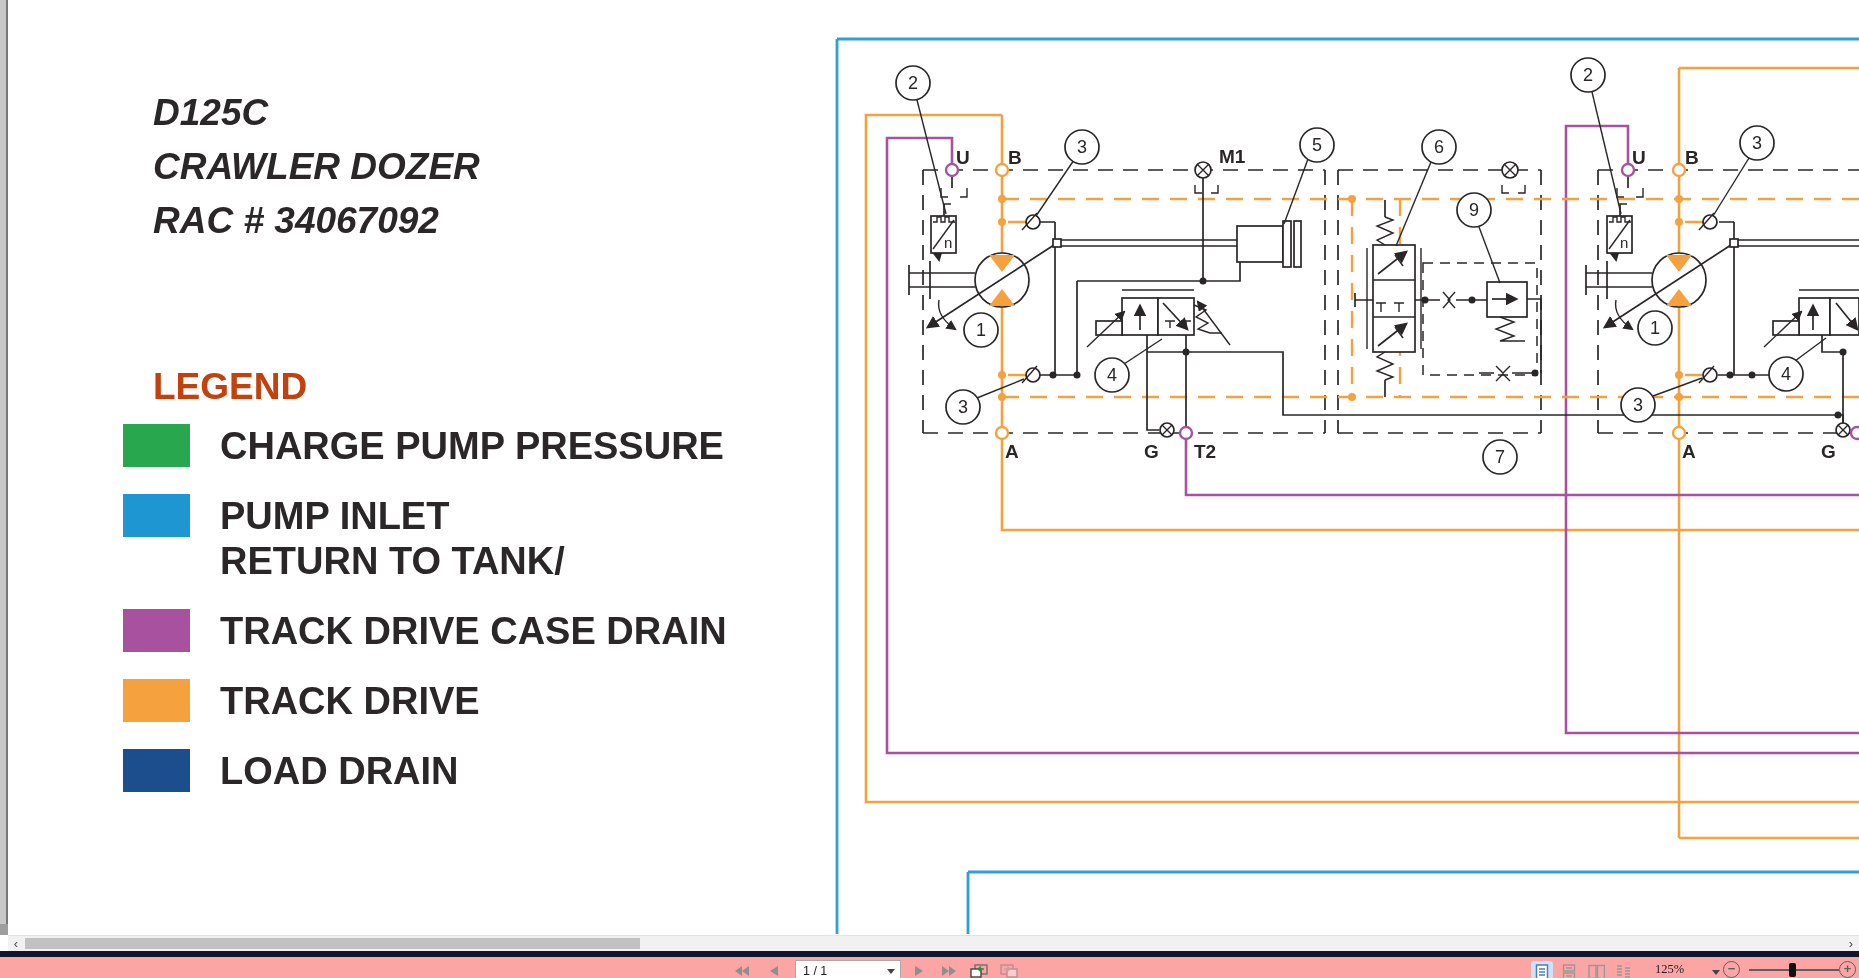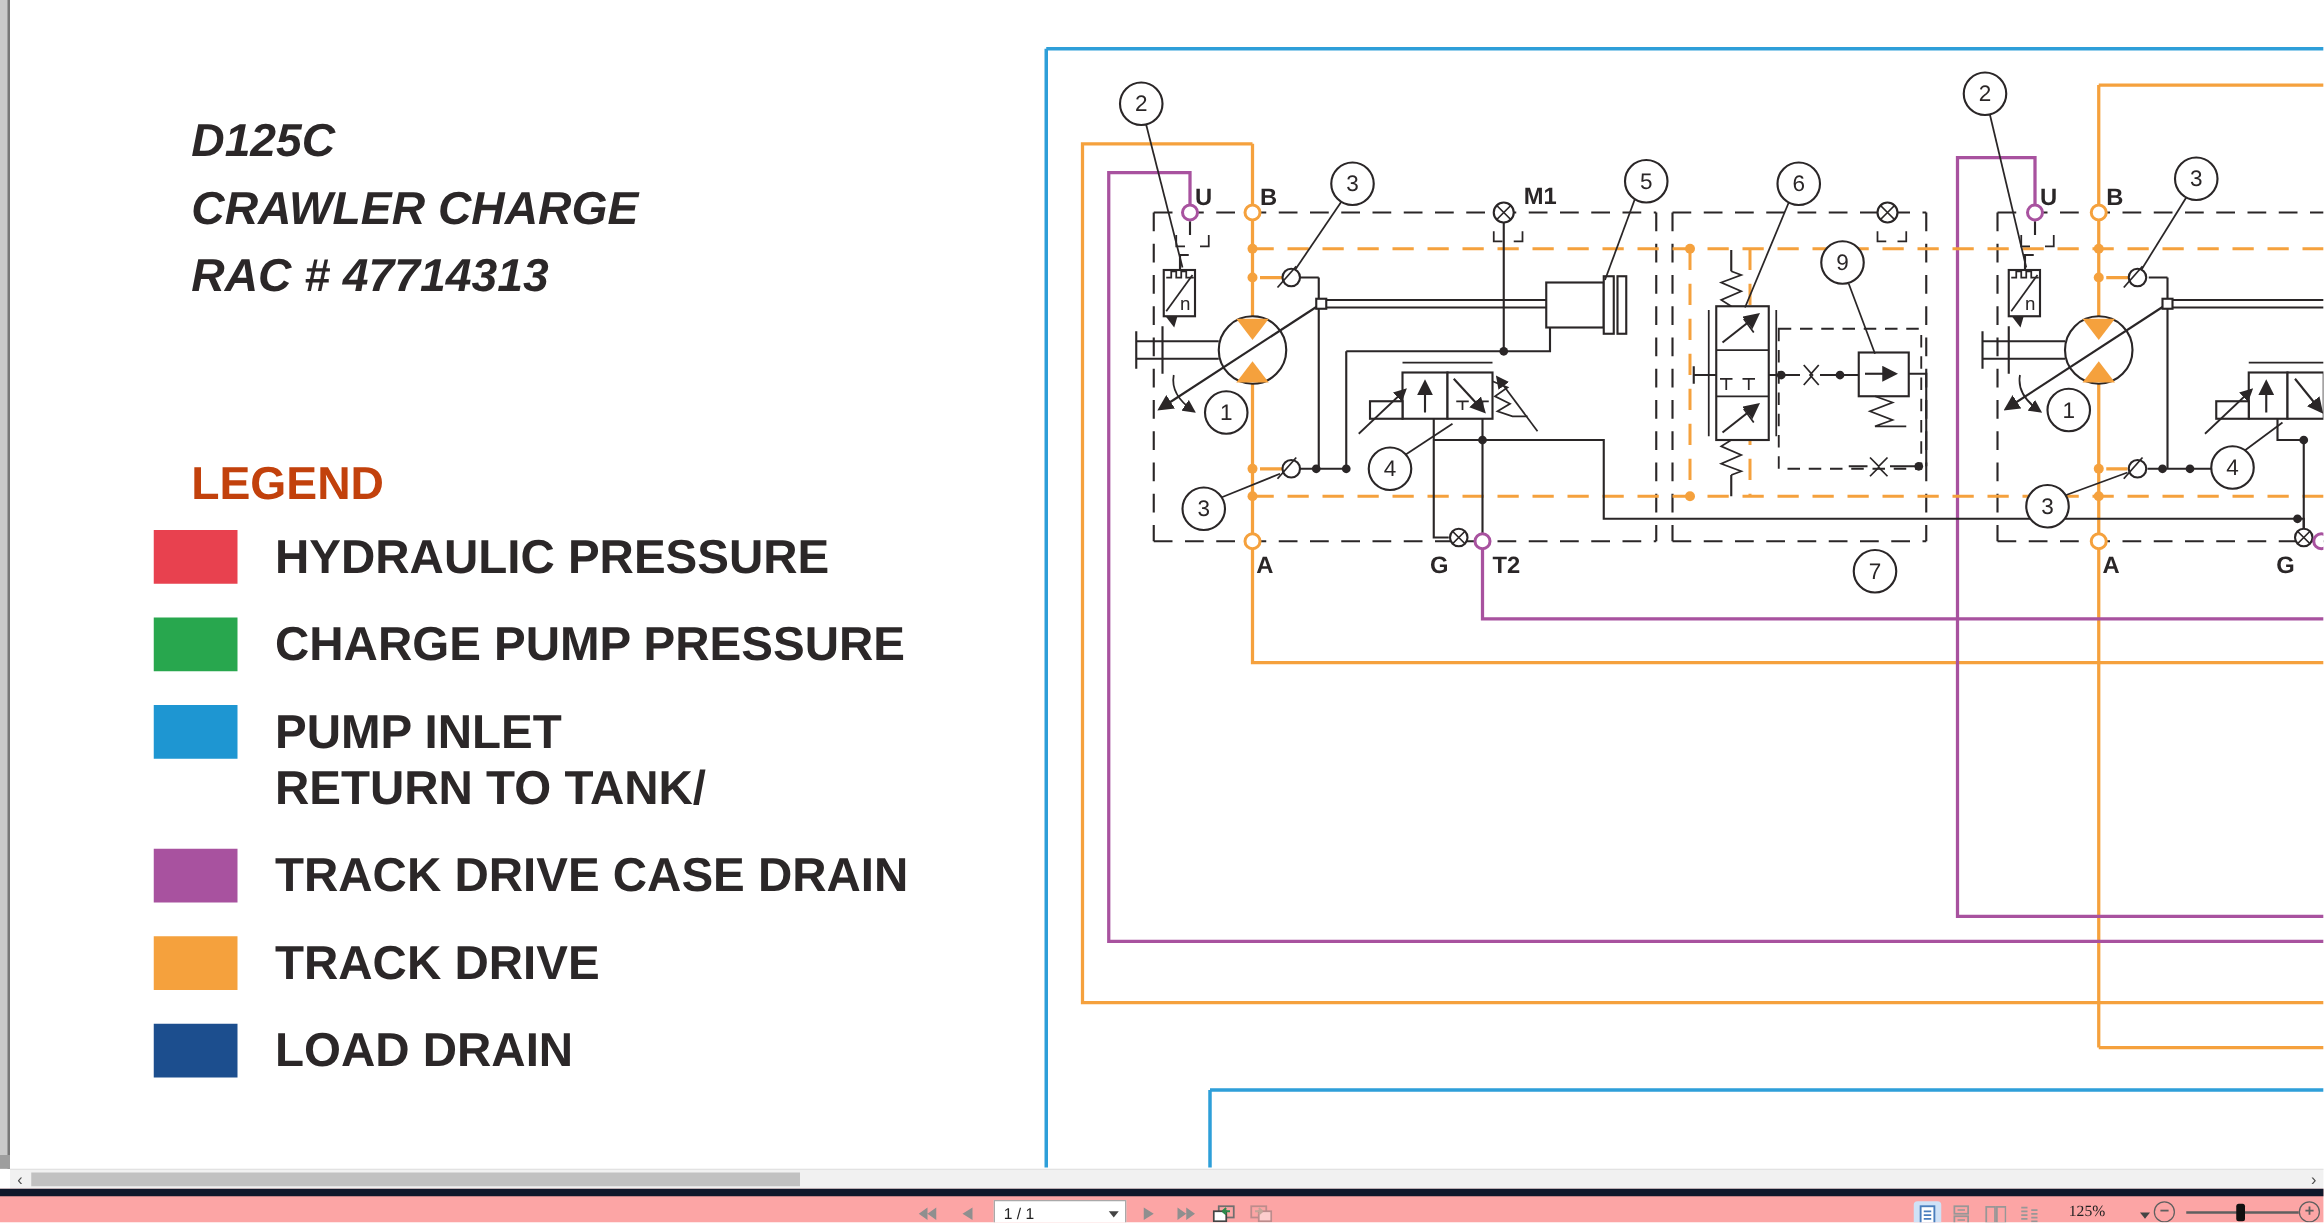--- a/index.html
+++ b/index.html
@@ -60,32 +60,26 @@
 </head>
 <body>
 
 <div id="app">
 
   <div id="left-strip"></div>
   <div id="left-strip-cap"></div>
 
   <div id="machine-title">
     <div>D125C</div>
-    <div>CRAWLER CHARGE</div>
-    <div>RAC # 47714313</div>
+    <div>CRAWLER DOZER</div>
+    <div>RAC # 34067092</div>
   </div>
   <div id="legend-title">LEGEND</div>
 
   <div id="legend-list">
-    <div class="lg-row">
-      <div class="lg-sw" style="background: rgb(232, 65, 79);"></div>
-      <div class="lg-lbl">
-          <span>HYDRAULIC PRESSURE</span>
-        </div>
-    </div>
     <div class="lg-row">
       <div class="lg-sw" style="background: rgb(40, 167, 78);"></div>
       <div class="lg-lbl">
           <span>CHARGE PUMP PRESSURE</span>
         </div>
     </div>
     <div class="lg-row">
       <div class="lg-sw" style="background: rgb(30, 150, 210);"></div>
       <div class="lg-lbl">
           <span>PUMP INLET</span>

